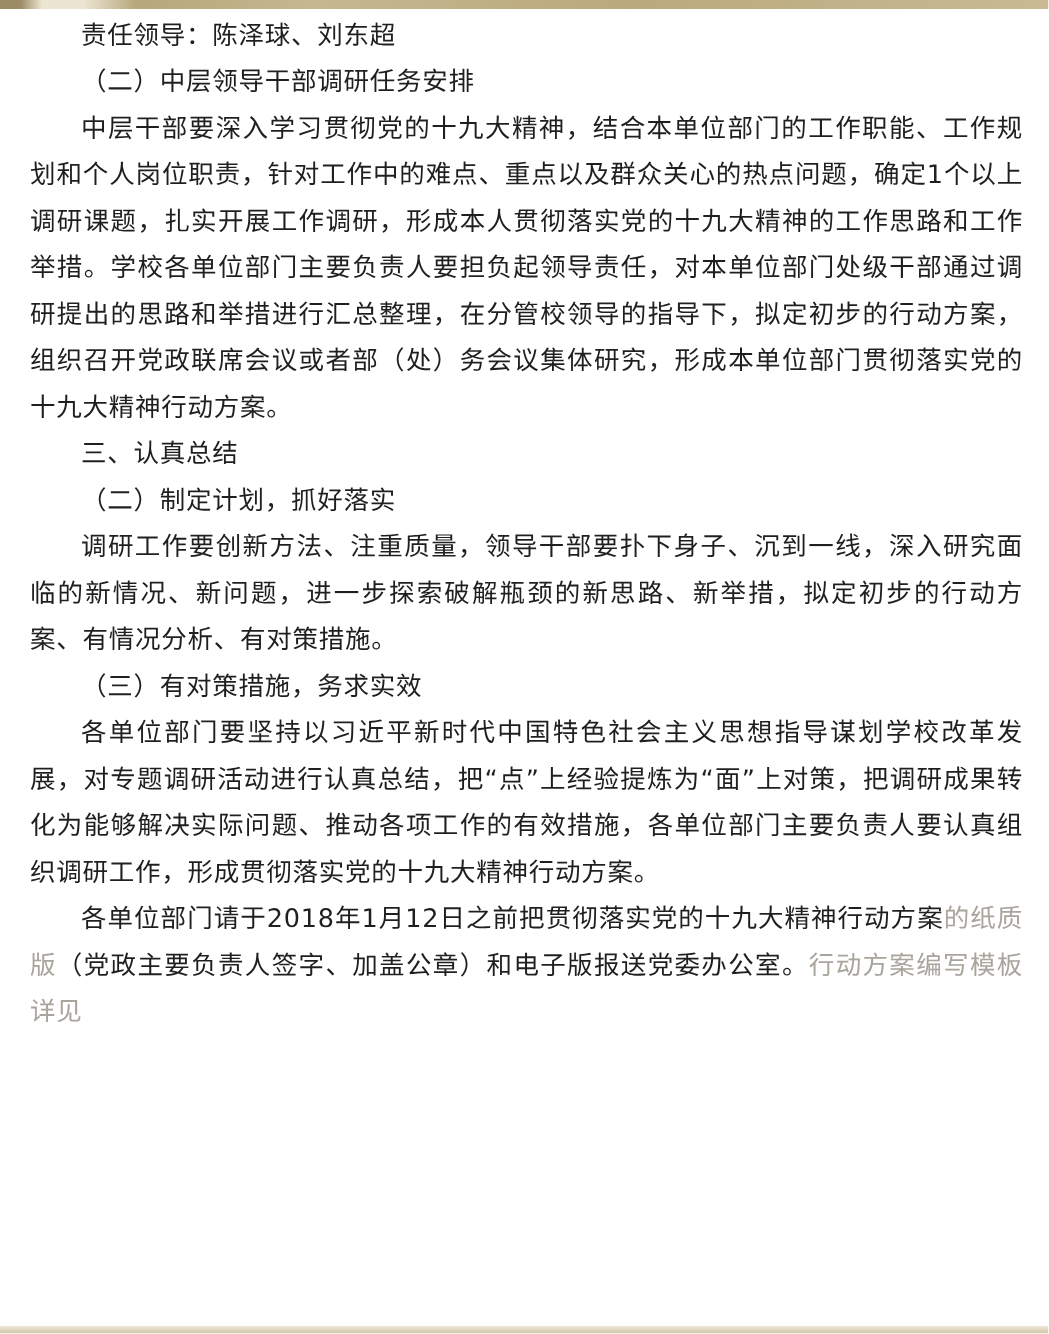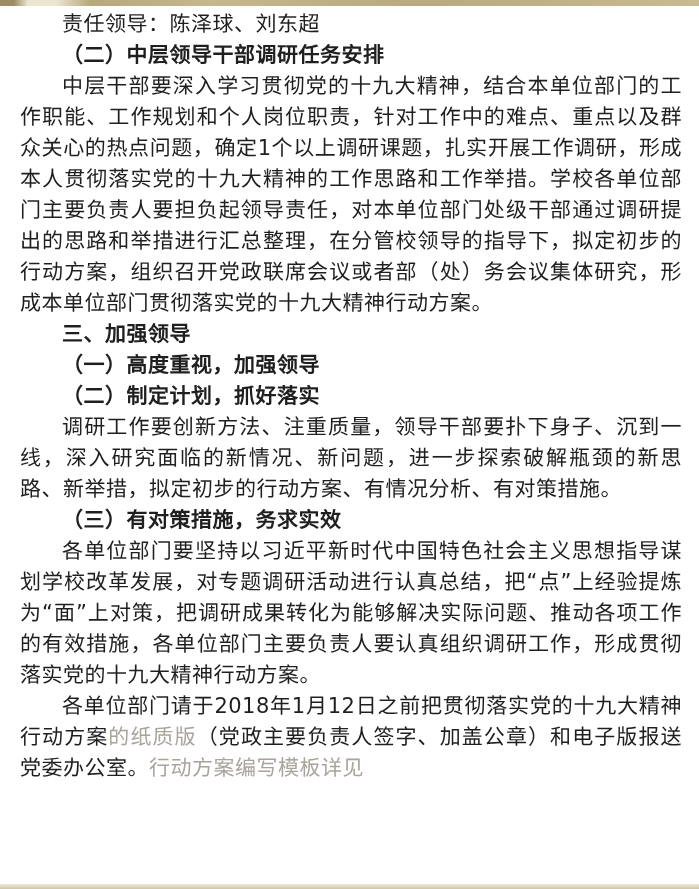--- a/index.html
+++ b/index.html
@@ -31,49 +31,48 @@
     width: 100%;
     height: 5px;
     background: linear-gradient(180deg, #efe9d9 0%, #cfc4a5 100%);
   }
   .doc-content {
     padding: 3px 17px 0 20px;
     text-align: justify;
   }
   .para, .heading {
     margin: 0;
-    font-size: 21px;
+    font-size: 17px;
     line-height: 31px;
     text-indent: 2em;
     letter-spacing: 0.5px;
     word-break: break-all;
   }
   .heading {
-    font-weight: bold;
+    font-weight: normal;
   }
   .muted {
     color: #a9a49c;
   }
 </style>
 </head>
 <body>
 
 <div class="band-top"></div>
 
 <div class="doc-content">
 
   <p class="para">责任领导：陈泽球、刘东超</p>
 
   <p class="heading">（二）中层领导干部调研任务安排</p>
 
   <p class="para">中层干部要深入学习贯彻党的十九大精神，结合本单位部门的工作职能、工作规划和个人岗位职责，针对工作中的难点、重点以及群众关心的热点问题，确定1个以上调研课题，扎实开展工作调研，形成本人贯彻落实党的十九大精神的工作思路和工作举措。学校各单位部门主要负责人要担负起领导责任，对本单位部门处级干部通过调研提出的思路和举措进行汇总整理，在分管校领导的指导下，拟定初步的行动方案，组织召开党政联席会议或者部（处）务会议集体研究，形成本单位部门贯彻落实党的十九大精神行动方案。</p>
 
-  <p class="heading">三、加强领导</p>
+  <p class="heading">三、认真总结</p>
 
-  <p class="heading">（一）高度重视，加强领导</p>
 
 
   <p class="heading">（二）制定计划，抓好落实</p>
 
 
   <p class="para">调研工作要创新方法、注重质量，领导干部要扑下身子、沉到一线，深入研究面临的新情况、新问题，进一步探索破解瓶颈的新思路、新举措，拟定初步的行动方案、有情况分析、有对策措施。</p>
 
   <p class="heading">（三）有对策措施，务求实效</p>
 
   <p class="para">各单位部门要坚持以习近平新时代中国特色社会主义思想指导谋划学校改革发展，对专题调研活动进行认真总结，把“点”上经验提炼为“面”上对策，把调研成果转化为能够解决实际问题、推动各项工作的有效措施，各单位部门主要负责人要认真组织调研工作，形成贯彻落实党的十九大精神行动方案。</p>

